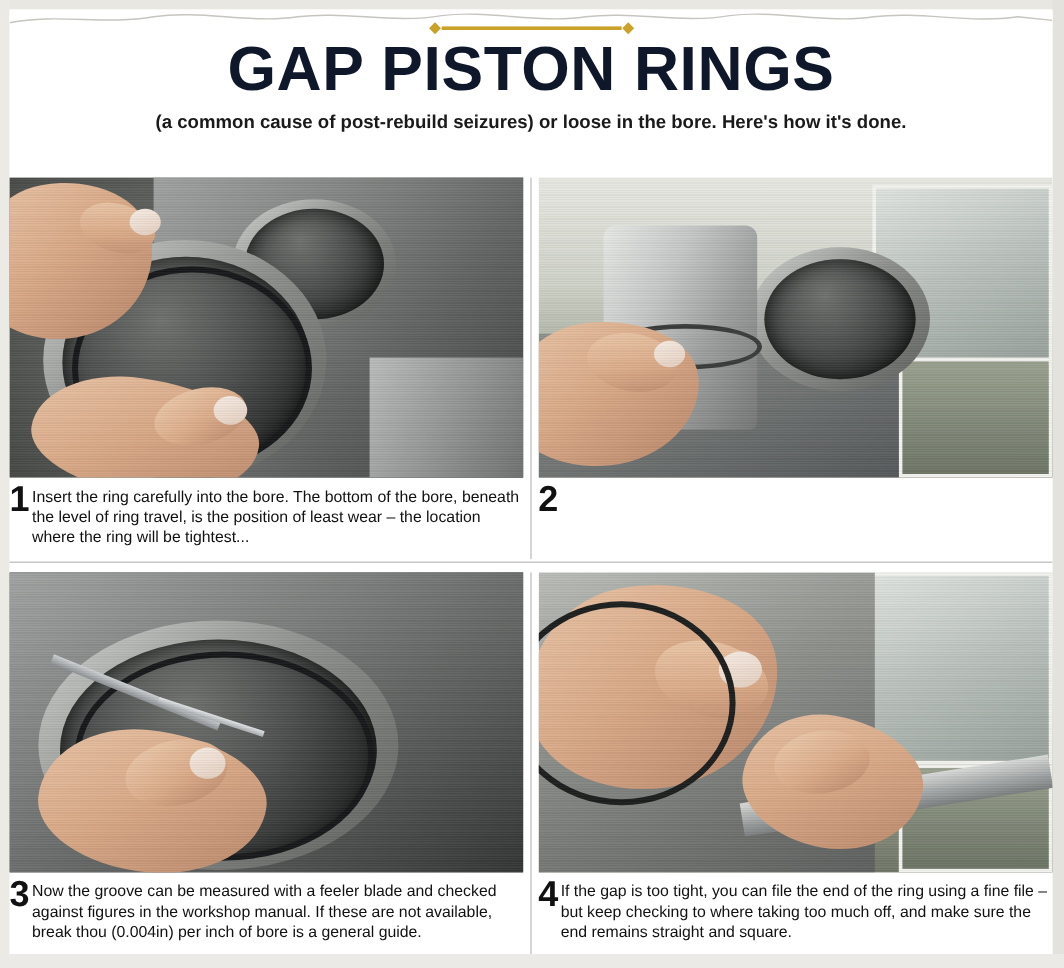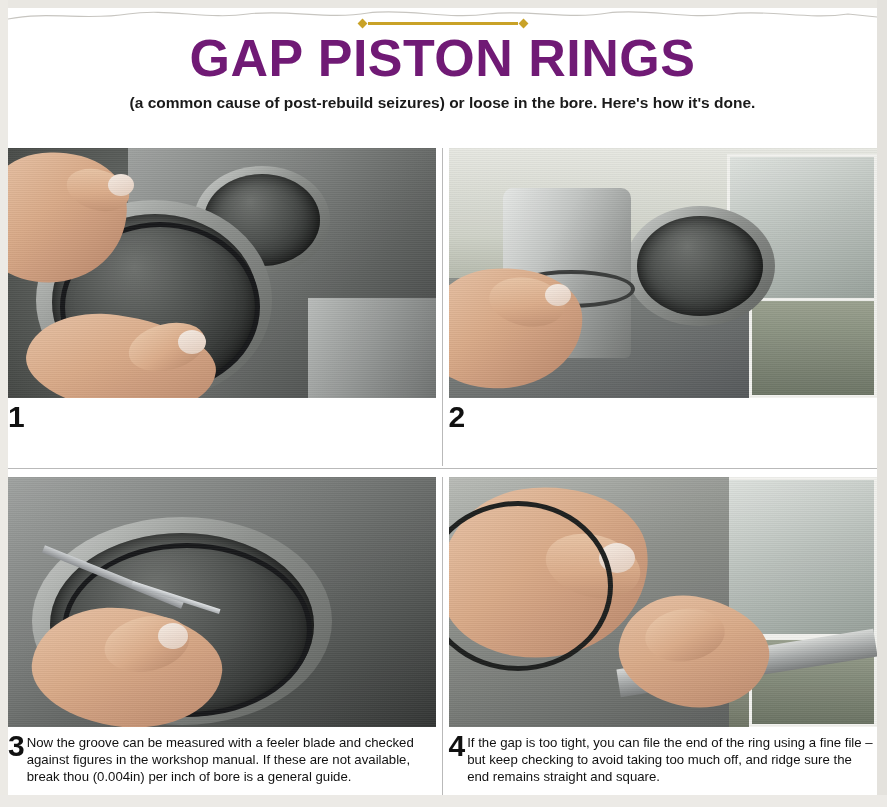--- a/index.html
+++ b/index.html
@@ -109,21 +109,21 @@
     transform: rotate(45deg);
   }
   .gold-underline:before { left: -9px; }
   .gold-underline:after { right: -9px; }
 
   .maintitle {
     font-family: "Liberation Sans", sans-serif;
     font-weight: bold;
     font-size: 52px;
     letter-spacing: 0.5px;
-    color: #701a75;
+    color: #0f172a;
     margin-top: 7px;
     line-height: 1.02;
   }
   .standfirst {
     font-family: "Liberation Sans", sans-serif;
     font-weight: bold;
     font-size: 15.5px;
     color: #1a1a1a;
     line-height: 1.32;
     margin-top: 8px;
@@ -303,20 +303,21 @@
               <div class="nail" style="left:100px; top:26px; width:26px; height:22px;"></div>
               <div class="hand" style="left:18px; top:168px; width:190px; height:96px; transform:rotate(8deg);"></div>
               <div class="finger" style="left:120px; top:176px; width:78px; height:46px; transform:rotate(-14deg);"></div>
               <div class="nail" style="left:170px; top:182px; width:28px; height:24px;"></div>
               <div class="blockface" style="left:300px; top:150px; width:128px; height:100px; background:linear-gradient(120deg,#b9bcba,#6e7170);"></div>
               <div class="grain"></div>
             </div>
           </div>
           <div class="caption">
             <div class="stepnum">1</div>
+            <div class="captext">Insert the ring carefully into the bore. The bottom of the bore, beneath the level of ring travel, is the position of least wear – the location where the ring will be tightest...</div>
           </div>
         </div>
 
         <div class="cell right">
           <div class="photo bg-garden">
             <div class="inner">
               <div class="window" style="left:278px; top:6px; width:150px; height:150px;"></div>
               <div class="window" style="left:300px; top:150px; width:128px; height:100px; background:linear-gradient(180deg,#9aa18f,#6d7566);"></div>
               <div class="blockface" style="left:0px; top:130px; width:300px; height:120px; background:linear-gradient(160deg,#8d918c,#55585a);"></div>
               <div class="bore-rim" style="left:176px; top:58px; width:150px; height:120px;"></div>
@@ -372,20 +373,20 @@
               <div class="nail" style="left:150px; top:66px; width:36px; height:30px;"></div>
               <div class="ring-arc" style="left:-26px; top:24px; width:180px; height:160px; border-width:5px; border-color:#1d1f1e;"></div>
               <div class="file-tool" style="left:168px; top:172px; width:260px; height:28px; transform:rotate(-9deg);"></div>
               <div class="hand" style="left:170px; top:120px; width:150px; height:110px; transform:rotate(10deg);"></div>
               <div class="finger" style="left:196px; top:132px; width:80px; height:52px; transform:rotate(-8deg);"></div>
               <div class="grain"></div>
             </div>
           </div>
           <div class="caption">
             <div class="stepnum">4</div>
-            <div class="captext">If the gap is too tight, you can file the end of the ring using a fine file – but keep checking to avoid taking too much off, and ridge sure the end remains straight and square.</div>
+            <div class="captext">If the gap is too tight, you can file the end of the ring using a fine file – but keep checking to where taking too much off, and make sure the end remains straight and square.</div>
           </div>
         </div>
       </div>
 
     </div>
   </div>
 </div>
 
 </body></html>

